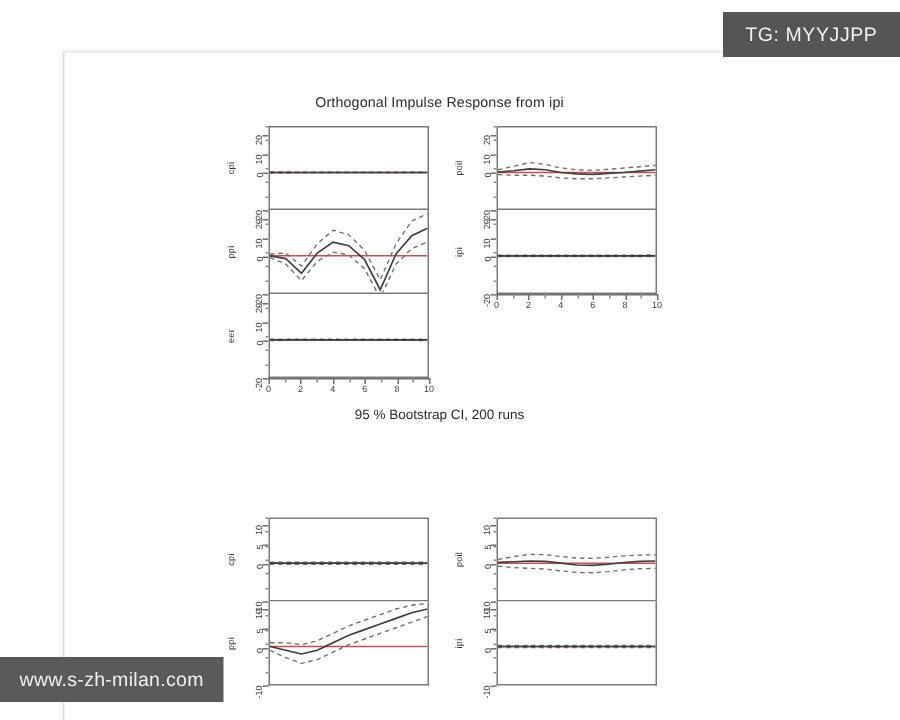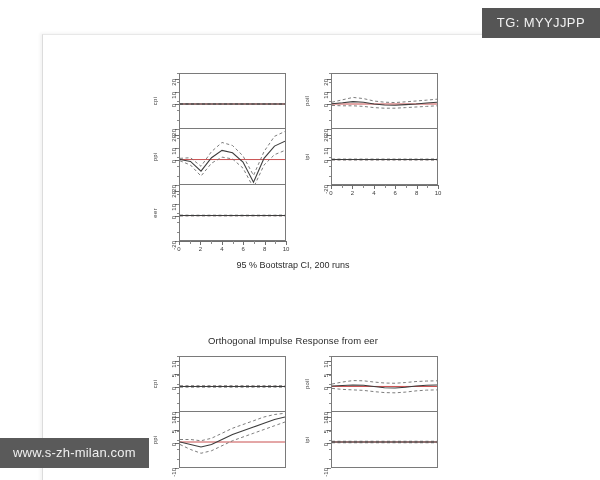--- a/index.html
+++ b/index.html
@@ -170,20 +170,21 @@
     letter-spacing: 0.2px;
     white-space: nowrap;
   }
 </style>
 </head>
 <body>
 
 <div id="page-sheet">
 
   <div class="plot-figure" id="figure-ipi">
+    <div class="fig-title">Orthogonal Impulse Response from ipi</div>
 
     <div class="fig-columns">
       <div class="fig-col">
         <div class="panel-stack">
             <div class="panel-row" style="height: 56px;">
               <div class="resp-label">
                 <span>cpi</span>
               </div>
               <div class="yaxis">
                 <div class="ytick" style="top: 56px;"></div>
@@ -376,21 +377,20 @@
             <div class="xtick" style="left: 100%;"></div>
             <div class="xlab" style="left: 100%;">10</div>
           </div>
       </div>
     </div>
 
     <div class="fig-subtitle">95 % Bootstrap CI,  200 runs</div>
   </div>
 
   <div class="plot-figure" id="figure-eer">
-    <div class="fig-title">Orthogonal Impulse Response from eer</div>
 
     <div class="fig-columns">
       <div class="fig-col">
         <div class="panel-stack">
             <div class="panel-row" style="height: 56px;">
               <div class="resp-label">
                 <span>cpi</span>
               </div>
               <div class="yaxis">
                 <div class="ytick" style="top: 56px;"></div>

